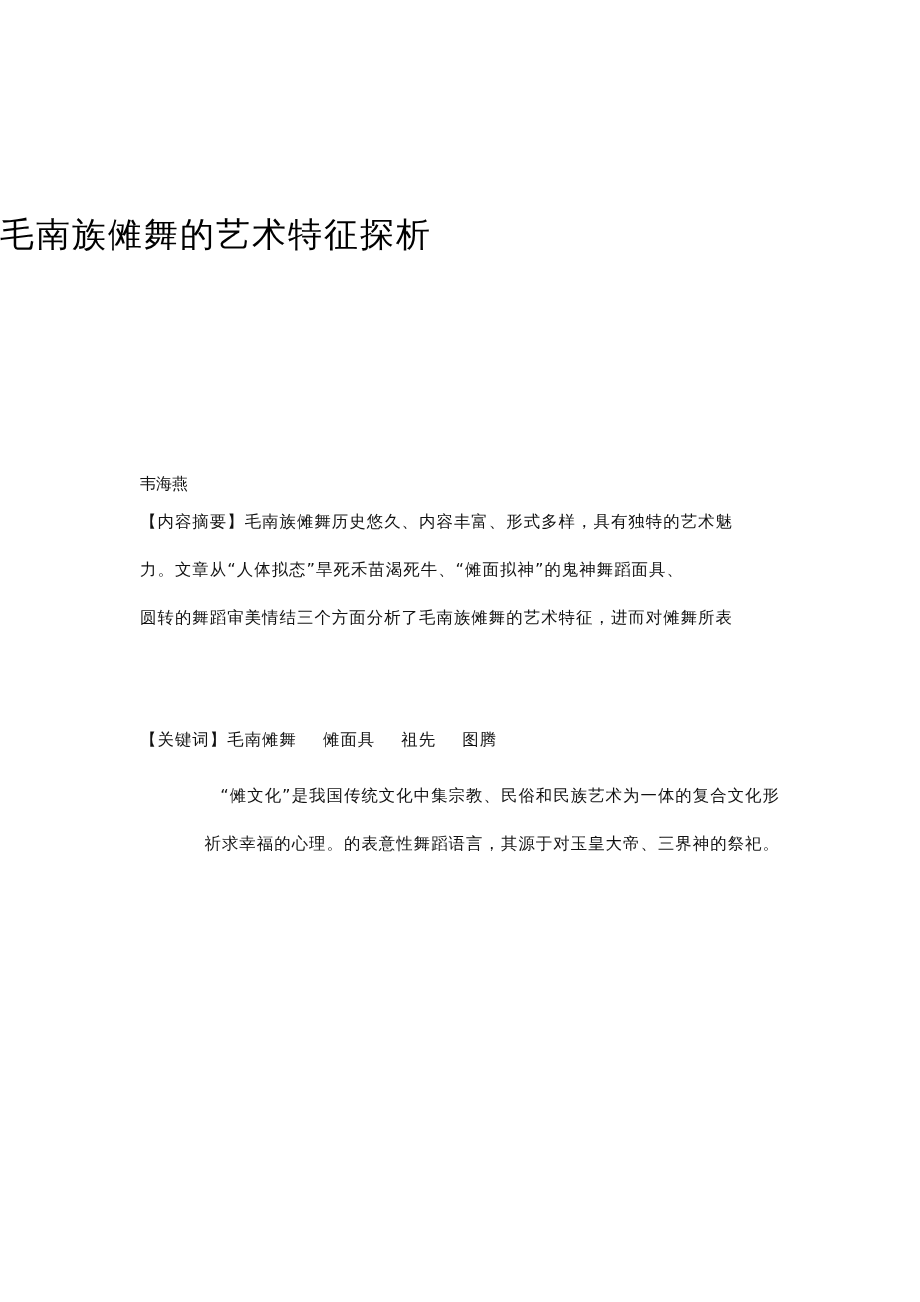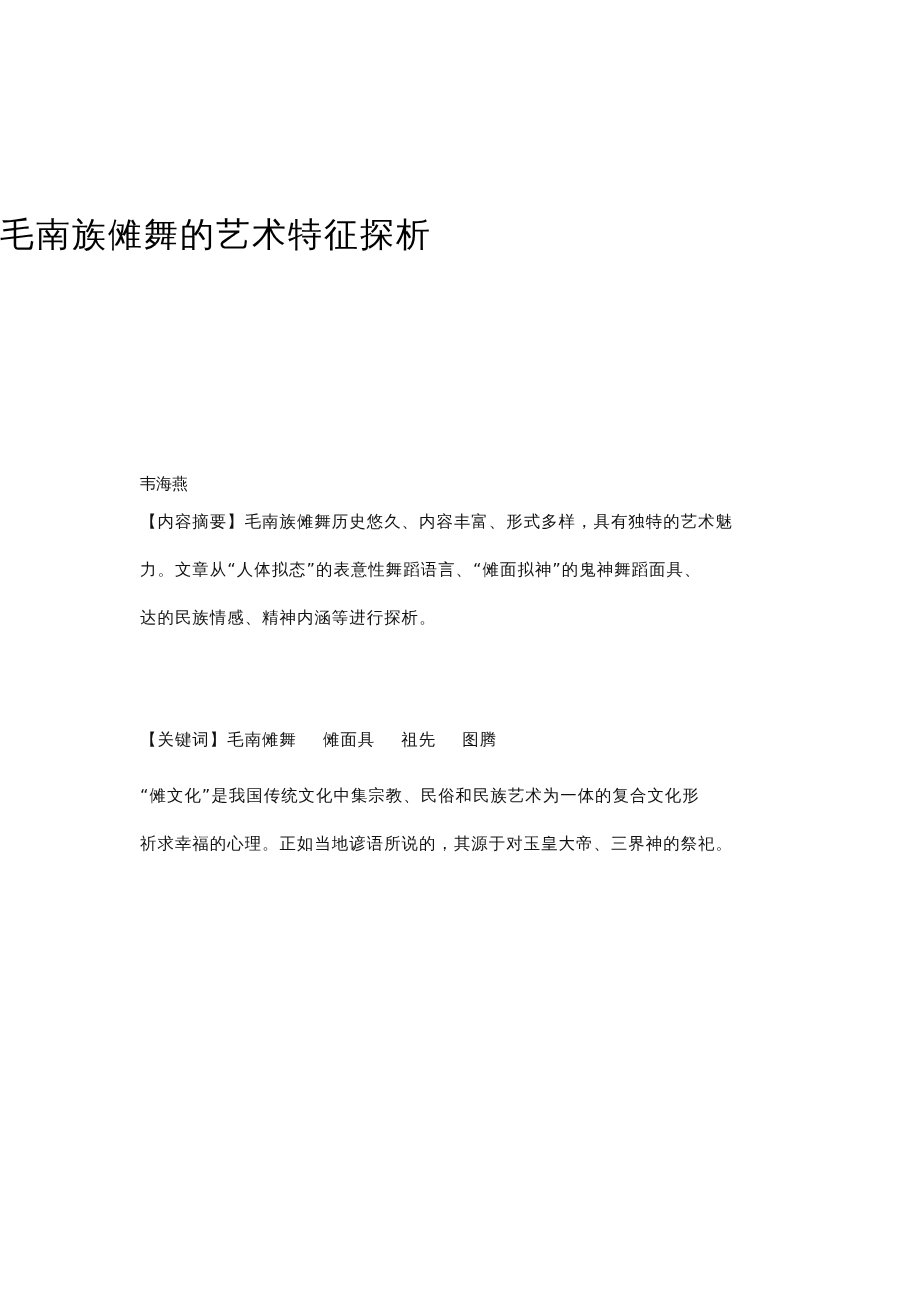--- a/index.html
+++ b/index.html
@@ -53,45 +53,45 @@
     }
     .line {
       display: block;
       height: 48px;
       line-height: 20px;
       white-space: nowrap;
       letter-spacing: 1.05px;
     }
     .abstract { top: 512px; }
     .keywords { top: 730px; }
-    .body-para { top: 786px; }
+    .body-para { top: 786px; text-align: right; }
     .kw-label { letter-spacing: 1.05px; }
     .kw {
       display: inline-block;
       margin-right: 26px;
       letter-spacing: 1.05px;
     }
   </style>
 </head>
 <body>
 
 <div class="page">
 
   <div class="title">毛南族傩舞的艺术特征探析</div>
 
   <div class="author">韦海燕</div>
 
   <div class="para abstract">
     <span class="line">【内容摘要】毛南族傩舞历史悠久、内容丰富、形式多样，具有独特的艺术魅</span>
-    <span class="line">力。文章从“人体拟态”的表意性舞蹈语言、“傩面拟神”的鬼神舞蹈面具、</span>
-    <span class="line">达的民族情感、精神内涵等进行探析。</span>
+    <span class="line">力。文章从“人体拟态”旱死禾苗渴死牛、“傩面拟神”的鬼神舞蹈面具、</span>
+    <span class="line">圆转的舞蹈审美情结三个方面分析了毛南族傩舞的艺术特征，进而对傩舞所表</span>
   </div>
 
   <div class="para keywords">
     <span class="line"><span class="kw-label">【关键词】</span><span class="kw">毛南傩舞</span><span class="kw">傩面具</span><span class="kw">祖先</span><span class="kw">图腾</span></span>
   </div>
 
   <div class="para body-para">
     <span class="line">“傩文化”是我国传统文化中集宗教、民俗和民族艺术为一体的复合文化形</span>
-    <span class="line">祈求幸福的心理。正如当地谚语所说的，其源于对玉皇大帝、三界神的祭祀。</span>
+    <span class="line">祈求幸福的心理。的表意性舞蹈语言，其源于对玉皇大帝、三界神的祭祀。</span>
   </div>
 
 </div>
 
 </body></html>

